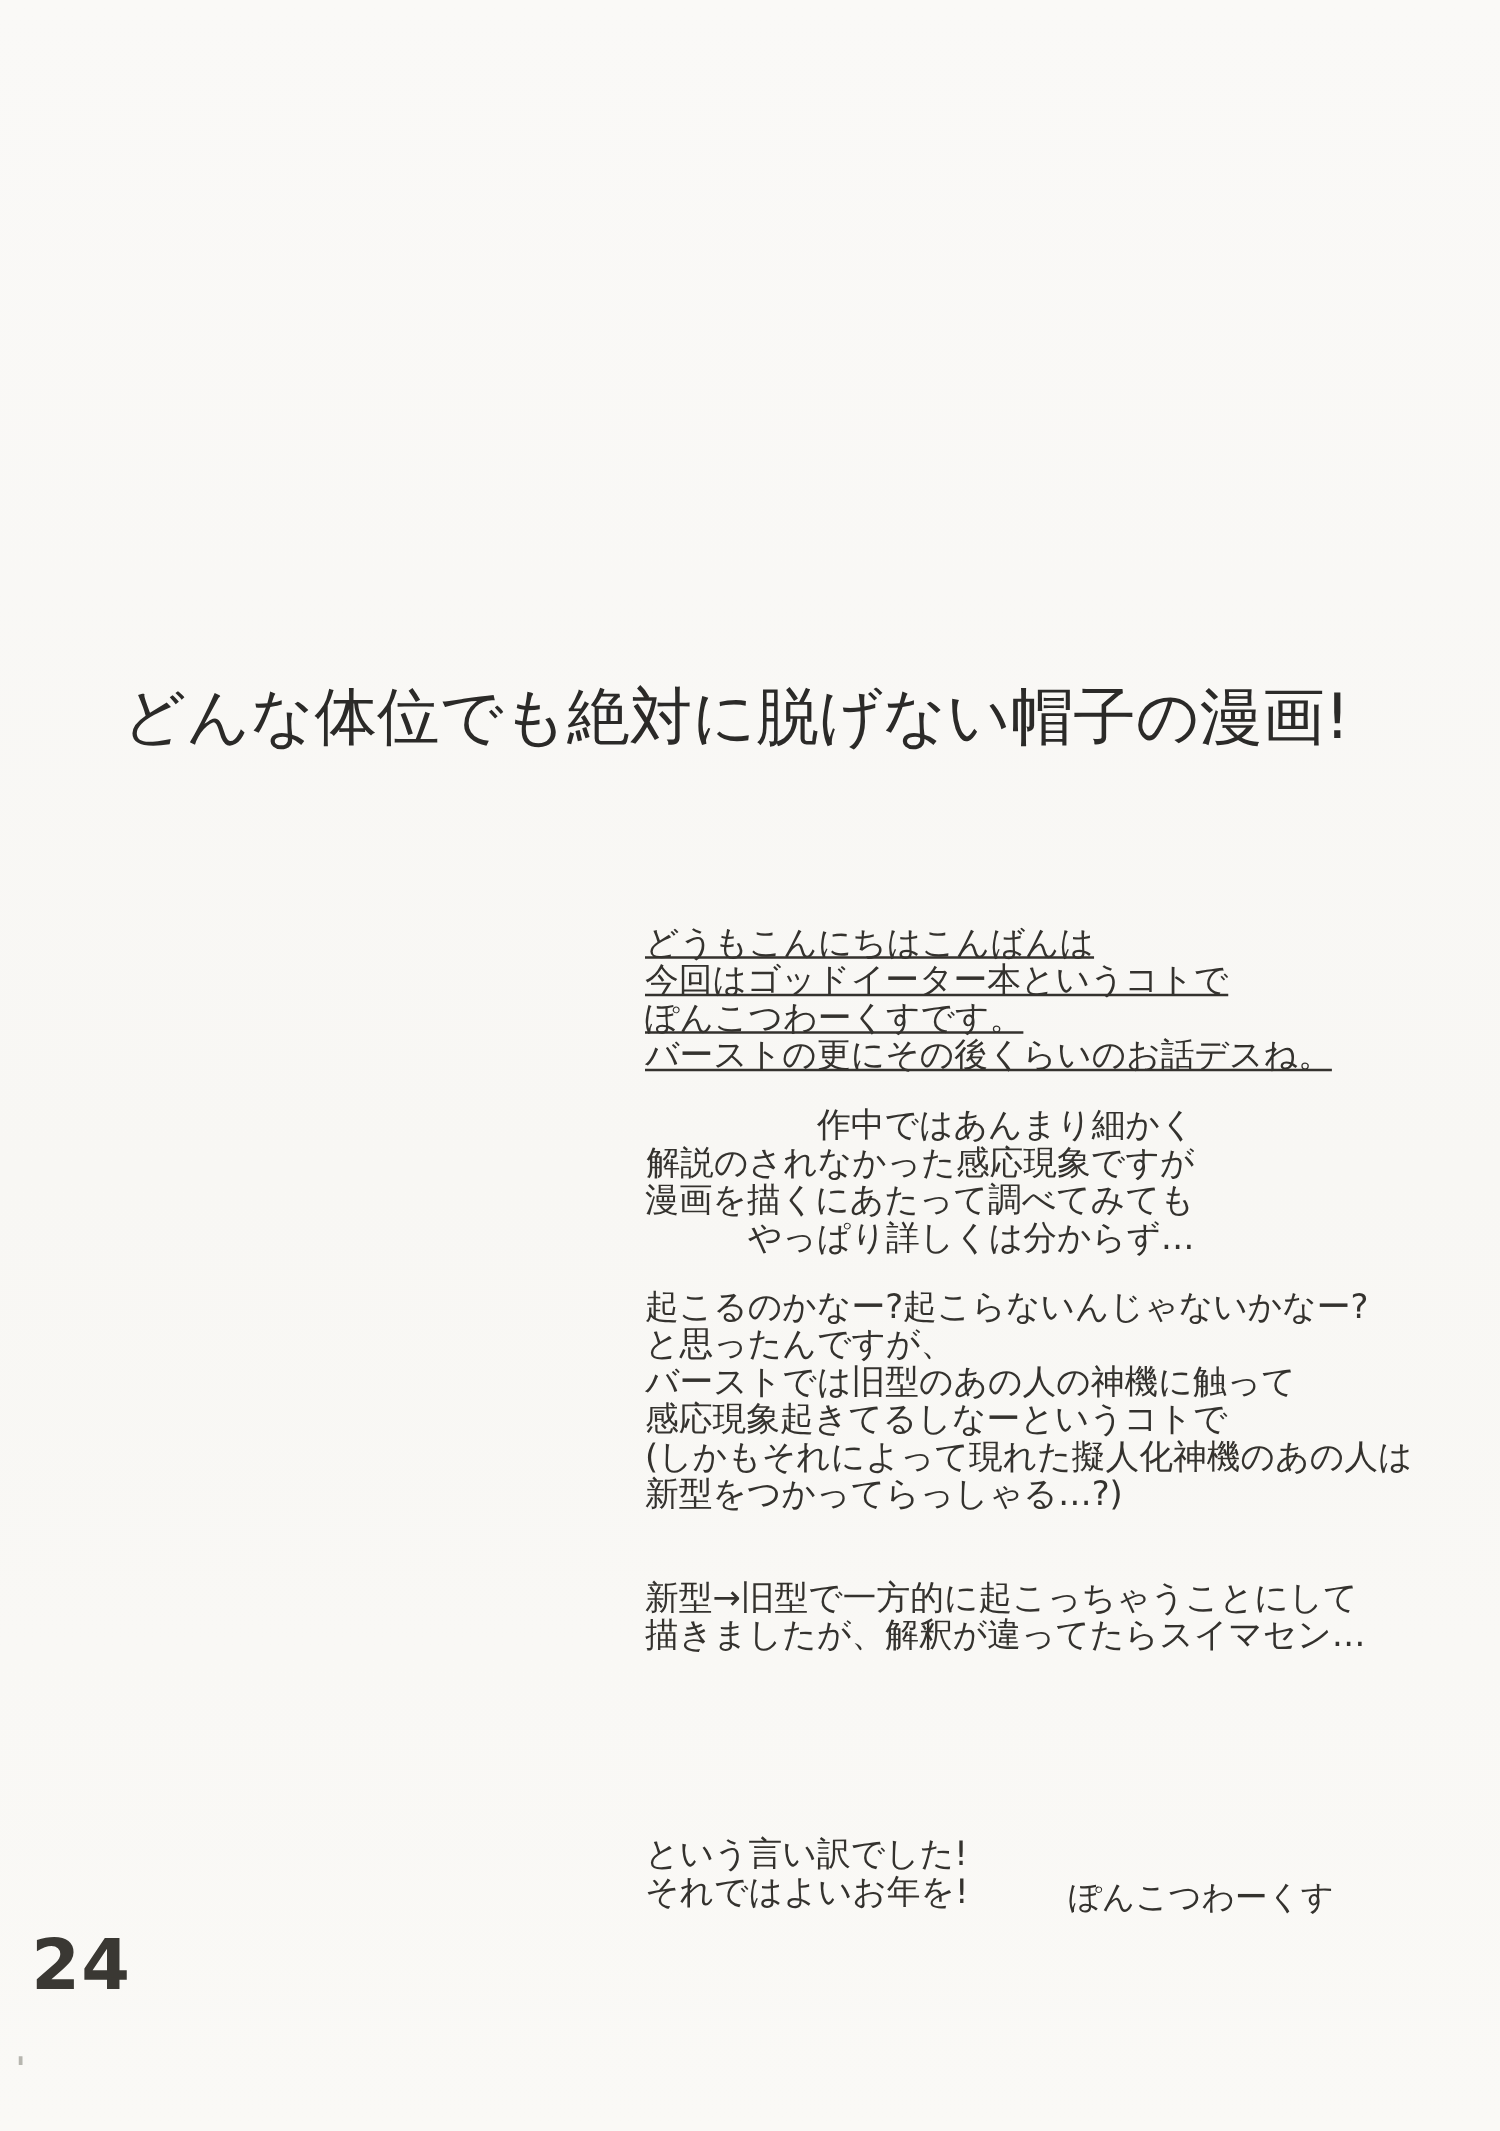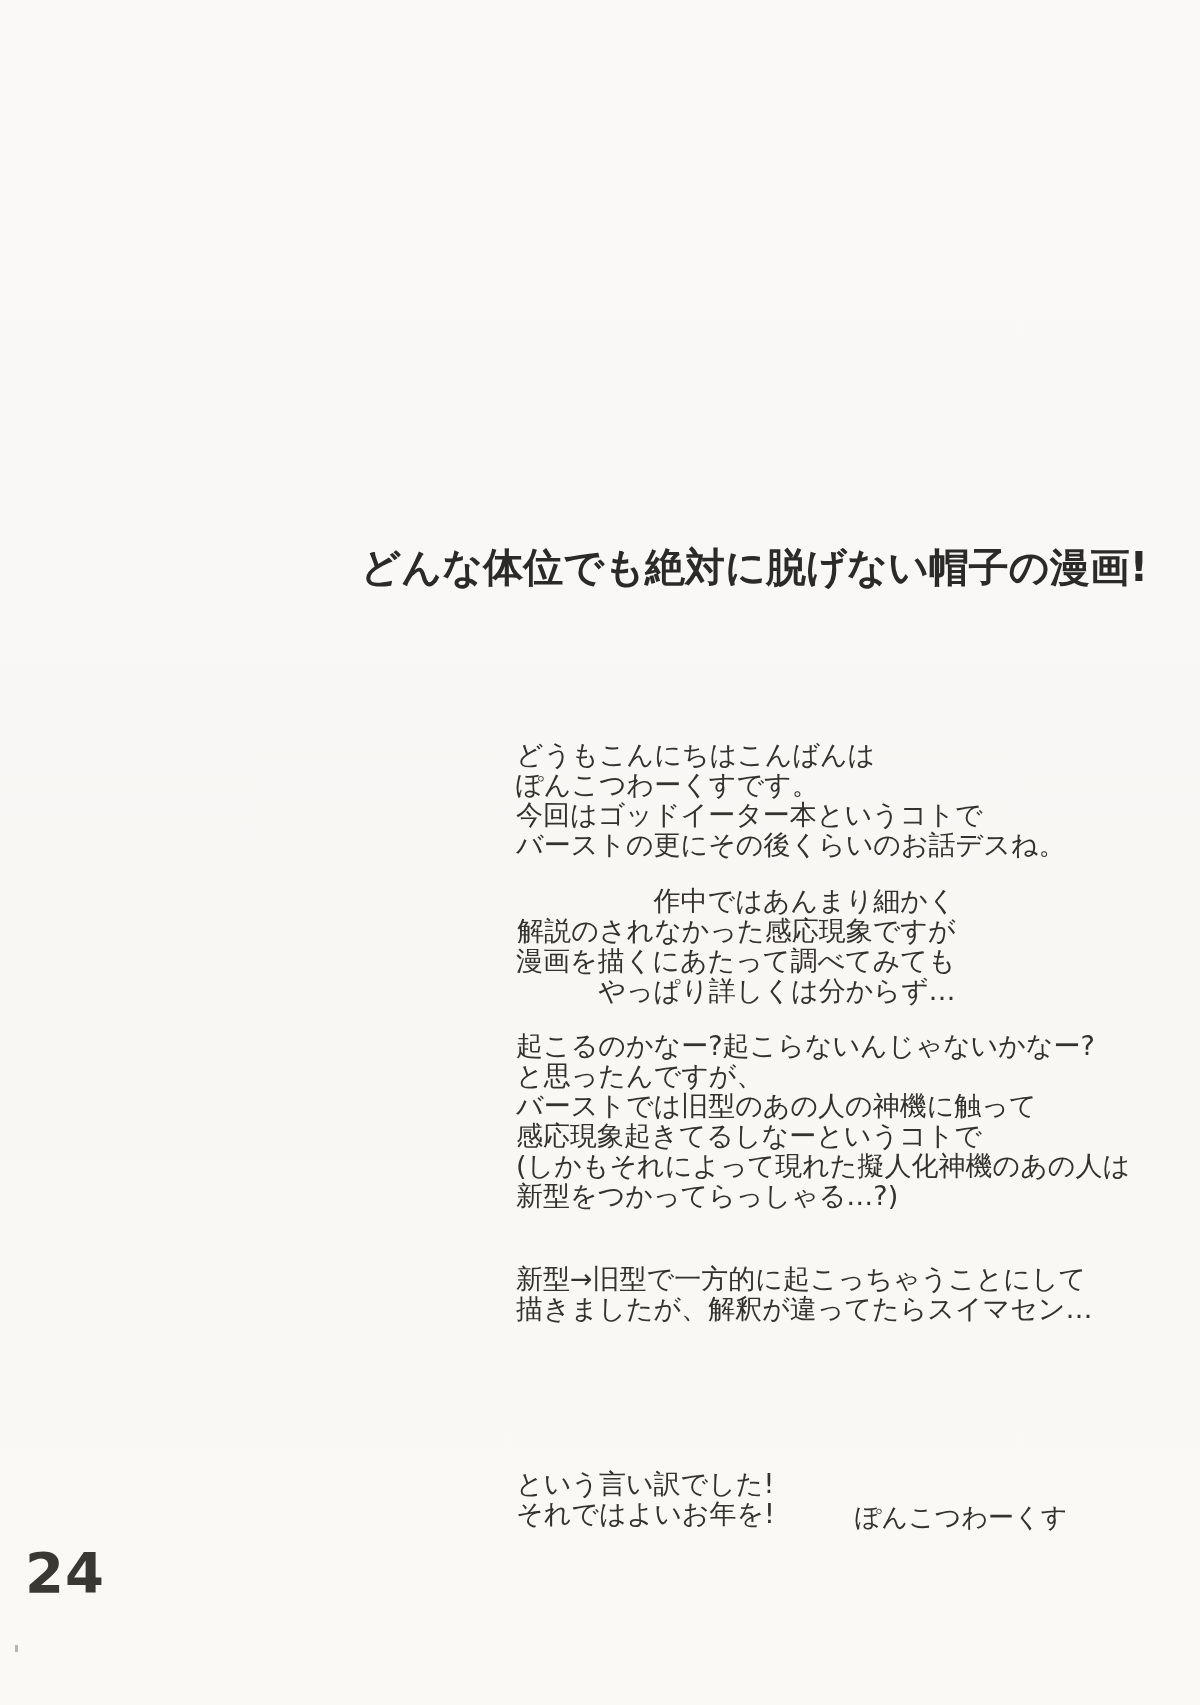--- a/index.html
+++ b/index.html
@@ -17,46 +17,45 @@
   .page {
     position: absolute;
     inset: 0;
     background: linear-gradient(180deg, #faf9f7 0%, #f8f7f4 55%, #faf9f6 100%);
   }
   .title {
     position: absolute;
     left: 98px;
     top: 540px;
     width: 1050px;
-    font-size: 40px;
-    font-weight: 700;
+    font-size: 50px;
+    font-weight: 400;
     letter-spacing: 0px;
     color: #2b2a28;
     white-space: nowrap;
-    text-align: right;
   }
   .body-block {
     position: absolute;
     left: 516px;
     top: 0;
     width: 640px;
     color: #34322e;
   }
   .para {
     position: absolute;
     left: 0;
   }
   .line {
     font-size: 27px;
     line-height: 30px;
     height: 30px;
     white-space: nowrap;
     color: #34322e;
   }
-  .para-1 { top: 740px; }
+  .para-1 { top: 740px; text-decoration: underline; }
   .para-2 { top: 886px; text-align: right; }
   .para-3 { top: 1031px; }
   .para-4 { top: 1264px; }
   .para-5 { top: 1469px; }
   .signature {
     position: absolute;
     left: 855px;
     top: 1500px;
     font-size: 26px;
     color: #34322e;
@@ -85,22 +84,22 @@
 <body>
 
 <div class="page">
 
   <div class="title">どんな体位でも絶対に脱げない帽子の漫画!</div>
 
   <div class="body-block">
 
     <div class="para para-1">
       <div class="line">どうもこんにちはこんばんは</div>
+      <div class="line">今回はゴッドイーター本というコトで</div>
       <div class="line">ぽんこつわーくすです。</div>
-      <div class="line">今回はゴッドイーター本というコトで</div>
       <div class="line">バーストの更にその後くらいのお話デスね。</div>
     </div>
 
     <div class="para para-2">
       <div class="line">作中ではあんまり細かく</div>
       <div class="line">解説のされなかった感応現象ですが</div>
       <div class="line">漫画を描くにあたって調べてみても</div>
       <div class="line">やっぱり詳しくは分からず…</div>
     </div>
 

